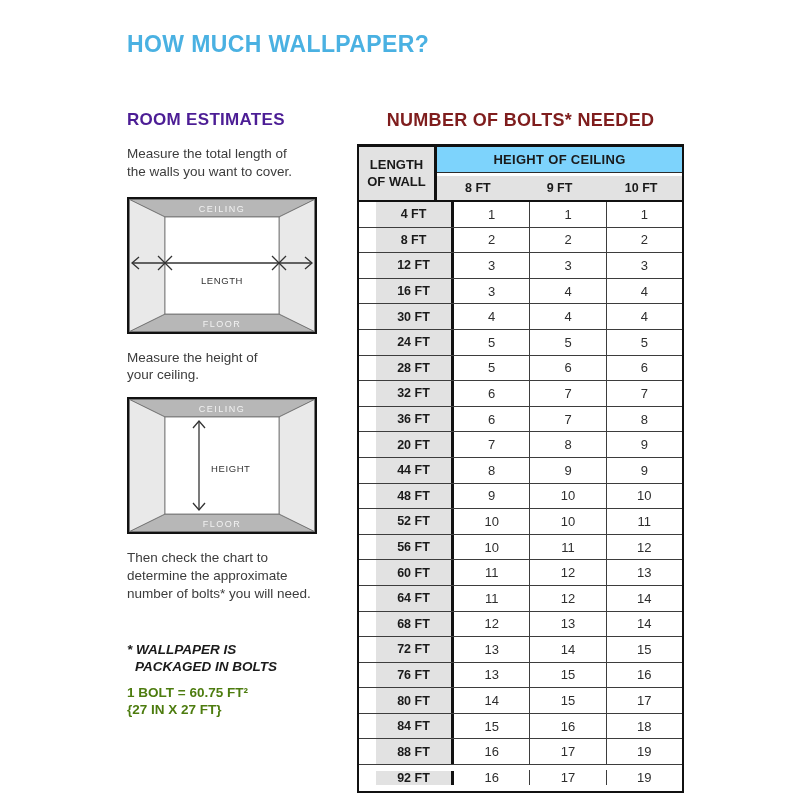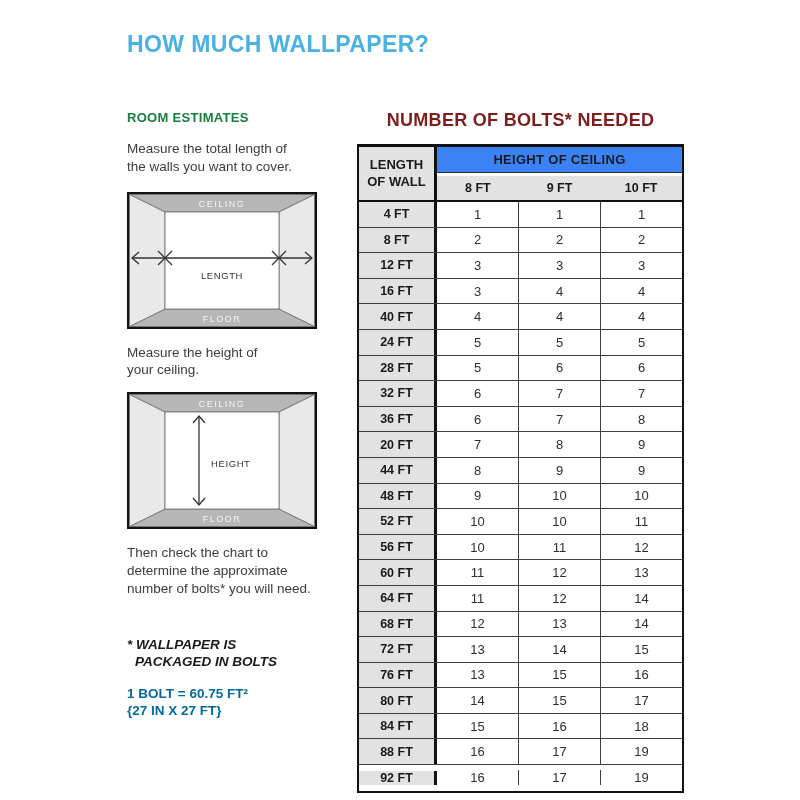--- a/index.html
+++ b/index.html
@@ -5,52 +5,52 @@
   * { margin:0; padding:0; box-sizing:border-box; }
   html,body { background:#ffffff; }
   body { font-family:"Liberation Sans", sans-serif; }
   .page { position:relative; width:800px; height:800px; background:#ffffff; overflow:hidden; }
 
   .title { position:absolute; left:127px; top:31px; font-size:23px; font-weight:bold;
            color:#4ab1e2; letter-spacing:0.4px; }
 
   
   .left-col { position:absolute; left:127px; top:110px; width:216px; }
-  .section-head { font-size:13px; font-weight:bold; color:#15803d; letter-spacing:0.3px; }
+  .section-head { font-size:17px; font-weight:bold; color:#4c1d95; letter-spacing:0.3px; }
   .para { margin-top:15px; font-size:13.5px; line-height:1.32; color:#3c3c3c; white-space:pre-line; }
   .room-svg { display:block; margin-top:16px; }
   .room-svg.second { margin-top:13px; }
   .note { margin-top:38px; font-size:13.5px; font-weight:bold; color:#1a1a1a; line-height:1.3;font-style:italic; }
   .note .indent { padding-left:8px; }
-  .boltinfo { margin-top:14px; font-size:13.5px; font-weight:bold; color:#0369a1; line-height:1.3; white-space:pre-line; }
+  .boltinfo { margin-top:8px; font-size:13.5px; font-weight:bold; color:#4d7c0f; line-height:1.3; white-space:pre-line; }
 
   svg text.dlabel { font-family:"Liberation Sans", sans-serif; }
 
   
   .right-col { position:absolute; left:357px; top:110px; width:327px; }
   .table-title { text-align:center; font-size:18px; font-weight:bold; color:#7f1d1d; letter-spacing:0.3px; }
   .btable { margin-top:13px; width:327px; border:2px solid #111;
             border-top:3px solid #111; background:#fff; }
   .thead { display:flex; border-bottom:2.5px solid #111; }
   .col1-head { width:78px; background:#e2e2e2; border-right:3.5px solid #111;
                display:flex; align-items:center; justify-content:center; text-align:center;
                font-size:13px; font-weight:bold; color:#1a1a1a; line-height:1.25; }
   .head-right { flex:1; }
-  .hoc { background:#3b82f6; height:26px; border-bottom:1.5px solid #2c2c2c;
+  .hoc { background:#7dd3fc; height:26px; border-bottom:1.5px solid #2c2c2c;
          display:flex; align-items:center; justify-content:center;
          font-size:13px; font-weight:bold; color:#1a1a1a; letter-spacing:0.3px; }
   .head-gap { height:3px; background:#ffffff; }
   .ft-row { display:flex; background:#e2e2e2; height:24px; }
   .ft-cell { flex:1; display:flex; align-items:center; justify-content:center;
              font-size:12.5px; font-weight:bold; color:#1a1a1a; }
   .row { display:flex; height:25.6px; border-bottom:1.2px solid #3d3d3d; }
   .row:last-child { border-bottom:none;align-items:center; }
   .rlabel { width:78px; background:#e2e2e2; border-right:3.5px solid #111;
             display:flex; align-items:center; justify-content:center;
-            font-size:12.5px; font-weight:bold; color:#1a1a1a; }
+            font-size:12.5px; font-weight:bold; color:#1a1a1a;margin-left:17px; }
   .cell { flex:1; display:flex; align-items:center; justify-content:center;
           font-size:13px; color:#2e2e2e; border-right:1px solid #3d3d3d; background:#fff; }
   .cell:last-child { border-right:none; }
 </style>
 </head>
 <body>
 
 <div class="page">
 
   <div class="title">HOW MUCH WALLPAPER?</div>
@@ -151,21 +151,21 @@
             <div class="cell">3</div>
             <div class="cell">3</div>
           </div>
           <div class="row">
             <div class="rlabel">16 FT</div>
             <div class="cell">3</div>
             <div class="cell">4</div>
             <div class="cell">4</div>
           </div>
           <div class="row">
-            <div class="rlabel">40 FT</div>
+            <div class="rlabel">30 FT</div>
             <div class="cell">4</div>
             <div class="cell">4</div>
             <div class="cell">4</div>
           </div>
           <div class="row">
             <div class="rlabel">24 FT</div>
             <div class="cell">5</div>
             <div class="cell">5</div>
             <div class="cell">5</div>
           </div>

